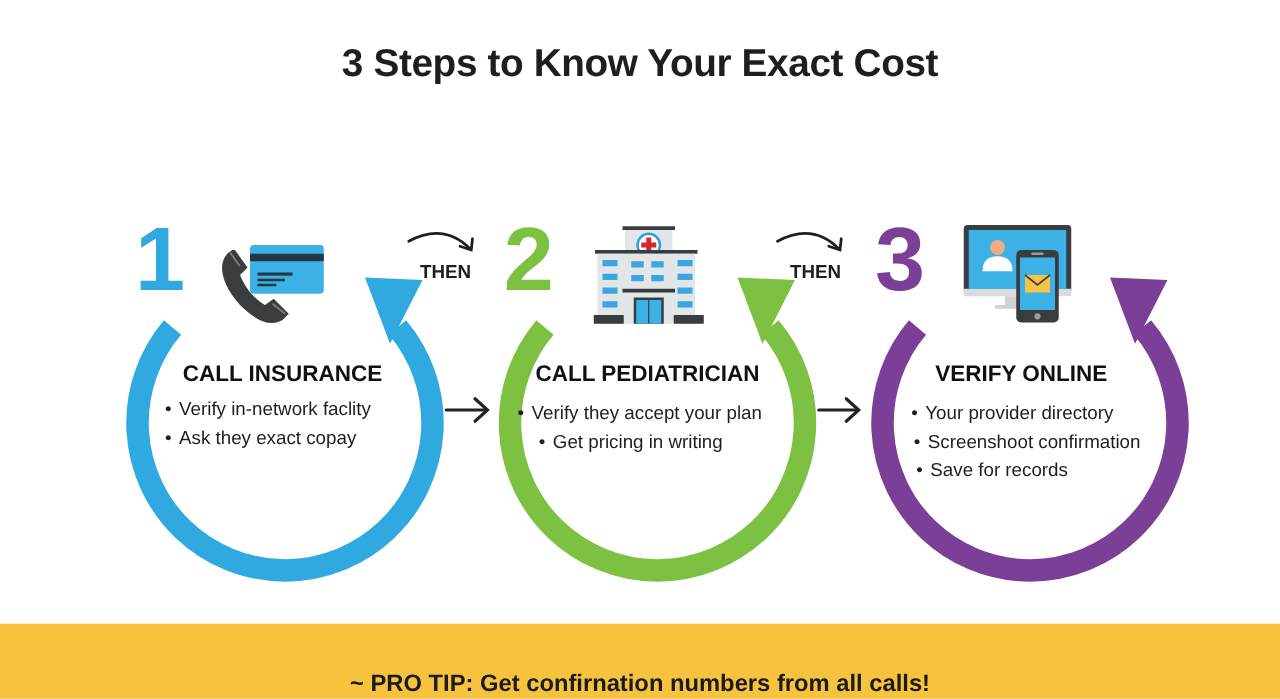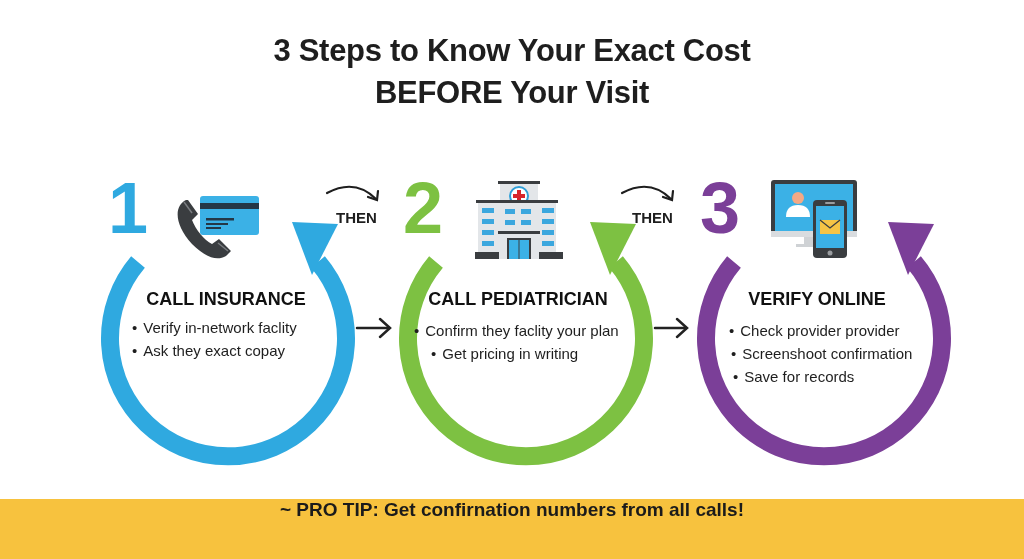--- a/index.html
+++ b/index.html
@@ -21,30 +21,29 @@
   }
   .step-title {
     position: absolute; width: 240px; text-align: center; font-weight: bold; font-size: 18px; color: #111;
   }
   .bullets {
     position: absolute; width: 260px; margin: 0; padding: 0; list-style: none; font-size: 15px; line-height: 23px; color: #1e1e1e;
   }
   .bullets li::before { content: "\2022"; margin-right: 6px; }
   .tip-bar {
     position: absolute; left: 0; top: 499px; width: 1024px; height: 60px; background: #f7c23e;
-    display: flex; align-items: flex-start; justify-content: center;
+    display: flex; align-items: flex-end; justify-content: center;
   }
   .tip-text { font-weight: bold; font-size: 19px; color: #1b1b1b; }
 </style>
 </head>
 <body>
 
 <div class="title">
   <div>3 Steps to Know Your Exact Cost</div>
-  <div>BEFORE Your Visit</div>
 </div>
 
 <svg class="art" width="1024" height="559" viewBox="0 0 1024 559">
 
   <g>
     <path d="M 138 262 A 118 118 0 1 0 318 262" fill="none" stroke="#2fa9e0" stroke-width="18"></path>
     <polygon points="292,222 338,224 312,275" fill="#2fa9e0"></polygon>
   </g>
 
   <g>
@@ -139,26 +138,26 @@
 <div class="then" style="left:632px; top:209px;">THEN</div>
 
 <div class="step-title" style="left:106px; top:289px;">CALL INSURANCE</div>
 <ul class="bullets" style="left:132px; top:316px;">
   <li>Verify in-network faclity</li>
   <li>Ask they exact copay</li>
 </ul>
 
 <div class="step-title" style="left:398px; top:289px;">CALL PEDIATRICIAN</div>
 <ul class="bullets" style="left:414px; top:319px;">
-  <li>Confirm they faclity your plan</li>
+  <li>Verify they accept your plan</li>
   <li style="padding-left:17px;">Get pricing in writing</li>
 </ul>
 
 <div class="step-title" style="left:697px; top:289px;">VERIFY ONLINE</div>
 <ul class="bullets" style="left:729px; top:319px;">
-  <li>Check provider provider</li>
+  <li>Your provider directory</li>
   <li style="padding-left:2px;">Screenshoot confirmation</li>
   <li style="padding-left:4px;">Save for records</li>
 </ul>
 
 <div class="tip-bar">
   <span class="tip-text">~ PRO TIP: Get confirnation numbers from all calls!</span>
 </div>
 
 </body></html>

